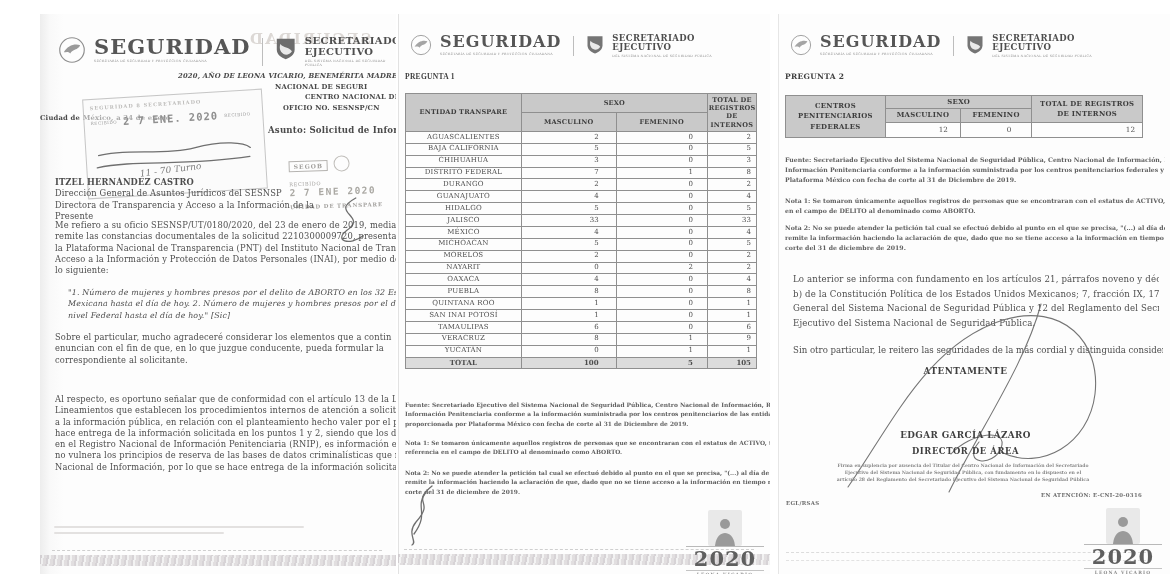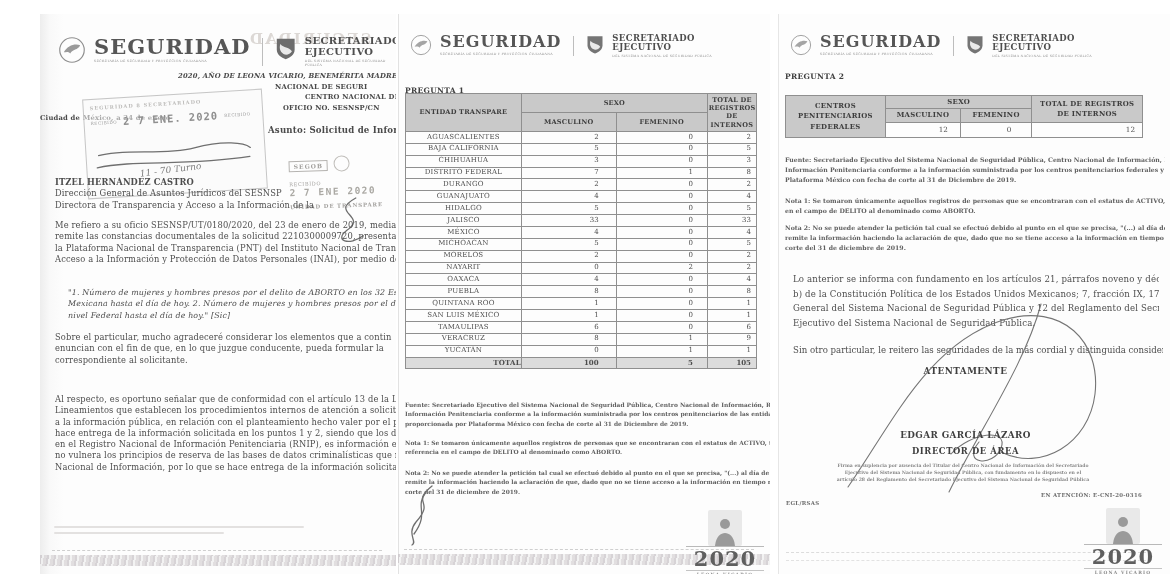--- a/index.html
+++ b/index.html
@@ -70,21 +70,21 @@
   th,td{border:1px solid #8f8f8f;overflow:hidden;}
   th{background:#c9c9c9;font-weight:bold;color:#3e3e3e;}
   #t2{left:7px;top:79px;width:352px;font-size:7px;}
   #t2 th{font-size:6.6px;padding:2px 1px;letter-spacing:.2px;white-space:pre-line;line-height:1.25;}
   #t2 td{font-size:7px;padding:1.6px 0;line-height:1.1;}
   #t2 td.c0{text-align:center;letter-spacing:.2px;}
   #t2 td.c1{text-align:right;padding-right:17px;}
   #t2 td.c2{text-align:right;padding-right:14px;}
   #t2 td.c3{text-align:right;padding-right:5px;}
   #t2 tr.total-row td{background:#dcdcdc;font-weight:bold;}
-  #t2 tr.total-row td.c0{text-align:right;}
+  #t2 tr.total-row td.c0{text-align:center;}
   .notes{position:absolute;left:7px;width:500px;}
   .notes .line{white-space:nowrap;overflow:hidden;font-weight:bold;color:#5f5f5f;}
   #p2-fuente,#p2-nota1,#p2-nota2{width:500px;} 
   #p2-fuente .line,#p2-nota1 .line,#p2-nota2 .line{font-size:5.9px;line-height:9.4px;}
   #p2-fuente{top:386px;} #p2-nota1{top:424px;} #p2-nota2{top:454px;}
   #t3{left:7px;top:81px;width:358px;}
   #t3 th{font-size:6.9px;letter-spacing:.3px;white-space:pre-line;line-height:1.5;padding:1px 2px;}
   #t3 td{font-size:7.2px;padding:2.5px 0;}
   #t3 td.v0{text-align:right;padding-right:12px;}
   #t3 td.v1{text-align:right;padding-right:20px;}
@@ -174,26 +174,28 @@
     <div class="unit">UNIDAD DE TRANSPARE</div>
     <svg class="sig" style="left:28px;top:44px;" width="60" height="56" viewBox="0 0 60 56">
       <path d="M38 2 C 10 16, 50 20, 28 34 C 14 44, 30 50, 44 40"></path>
     </svg>
   </div>
 
   <div class="block" id="recipient">
       <div class="line">ITZEL HERNÁNDEZ CASTRO</div>
       <div class="line">Dirección General de Asuntos Jurídicos del SESNSP</div>
       <div class="line">Directora de Transparencia y Acceso a la Información de la</div>
+      <div class="line">Presente</div>
     </div>
   <div class="block" id="para1">
       <div class="line">Me refiero a su oficio SESNSP/UT/0180/2020, del 23 de enero de 2019, mediante</div>
       <div class="line">remite las constancias documentales de la solicitud 2210300009720, presentada a</div>
       <div class="line">la Plataforma Nacional de Transparencia (PNT) del Instituto Nacional de Tran</div>
       <div class="line">Acceso a la Información y Protección de Datos Personales (INAI), por medio del cu</div>
+      <div class="line">lo siguiente:</div>
     </div>
   <div class="block" id="quote">
       <div class="line">"1. Número de mujeres y hombres presos por el delito de ABORTO en los 32 Estados de l</div>
       <div class="line">Mexicana hasta el día de hoy. 2. Número de mujeres y hombres presos por el delito d</div>
       <div class="line">nivel Federal hasta el día de hoy." [Sic]</div>
     </div>
   <div class="block" id="para2">
       <div class="line">Sobre el particular, mucho agradeceré considerar los elementos que a contin</div>
       <div class="line">enuncian con el fin de que, en lo que juzgue conducente, pueda formular la</div>
       <div class="line">correspondiente al solicitante.</div>
@@ -229,21 +231,21 @@
       <path d="M2 2h20v12c0 6-5 9-10 11C7 23 2 20 2 14z" fill="#757575"></path>
       <path d="M6 8c4 5 9 3 13 8-3 5-9 5-12 1-2-3-2-6-1-9z" fill="#ffffff" opacity=".85"></path>
     </svg>
     <div>
       <div class="shieldtxt" style="white-space:pre-line;">SECRETARIADO
 EJECUTIVO</div>
       <div class="shieldsub">DEL SISTEMA NACIONAL DE SEGURIDAD PÚBLICA</div>
     </div>
   </div>
 
-  <div class="ttl" style="left:7px;top:72px;">PREGUNTA 1</div>
+  <div class="ttl" style="left:7px;top:58px;font-family:Liberation Serif, serif;">PREGUNTA 1</div>
 
   <table id="t2">
     <colgroup>
         <col style="width:33%">
         <col style="width:27%">
         <col style="width:26%">
         <col style="width:14%">
       </colgroup>
     <thead>
       <tr>
@@ -343,21 +345,21 @@
           <td class="c2">0</td>
           <td class="c3">8</td>
         </tr>
         <tr>
           <td class="c0">QUINTANA ROO</td>
           <td class="c1">1</td>
           <td class="c2">0</td>
           <td class="c3">1</td>
         </tr>
         <tr>
-          <td class="c0">SAN LUIS MÉXICO</td>
+          <td class="c0">SAN INAI POTOSÍ</td>
           <td class="c1">1</td>
           <td class="c2">0</td>
           <td class="c3">1</td>
         </tr>
         <tr>
           <td class="c0">TAMAULIPAS</td>
           <td class="c1">6</td>
           <td class="c2">0</td>
           <td class="c3">6</td>
         </tr>

